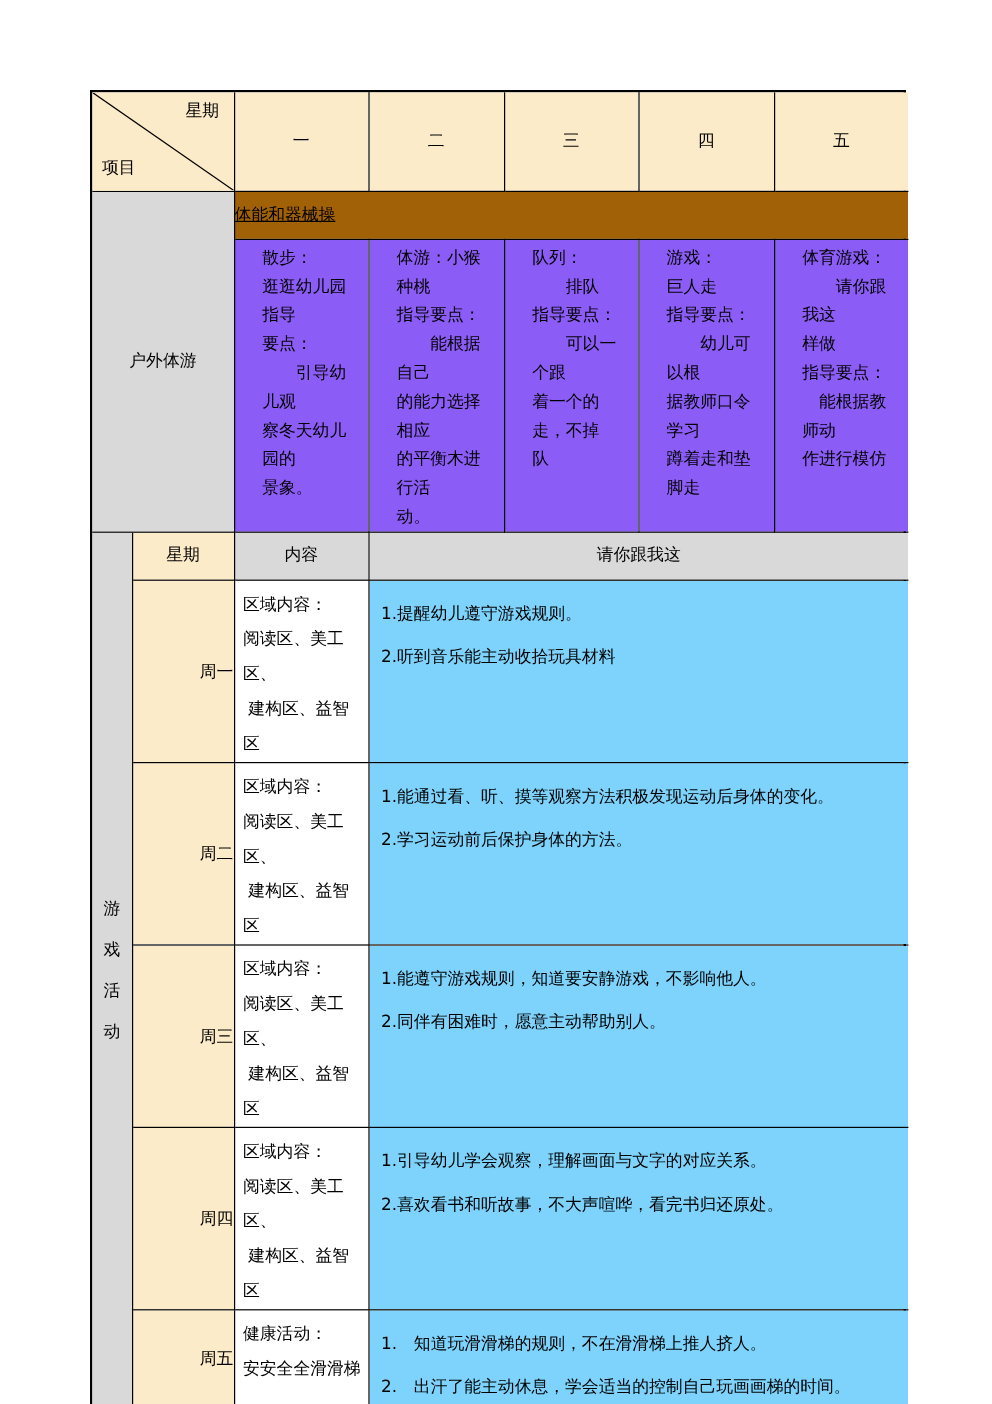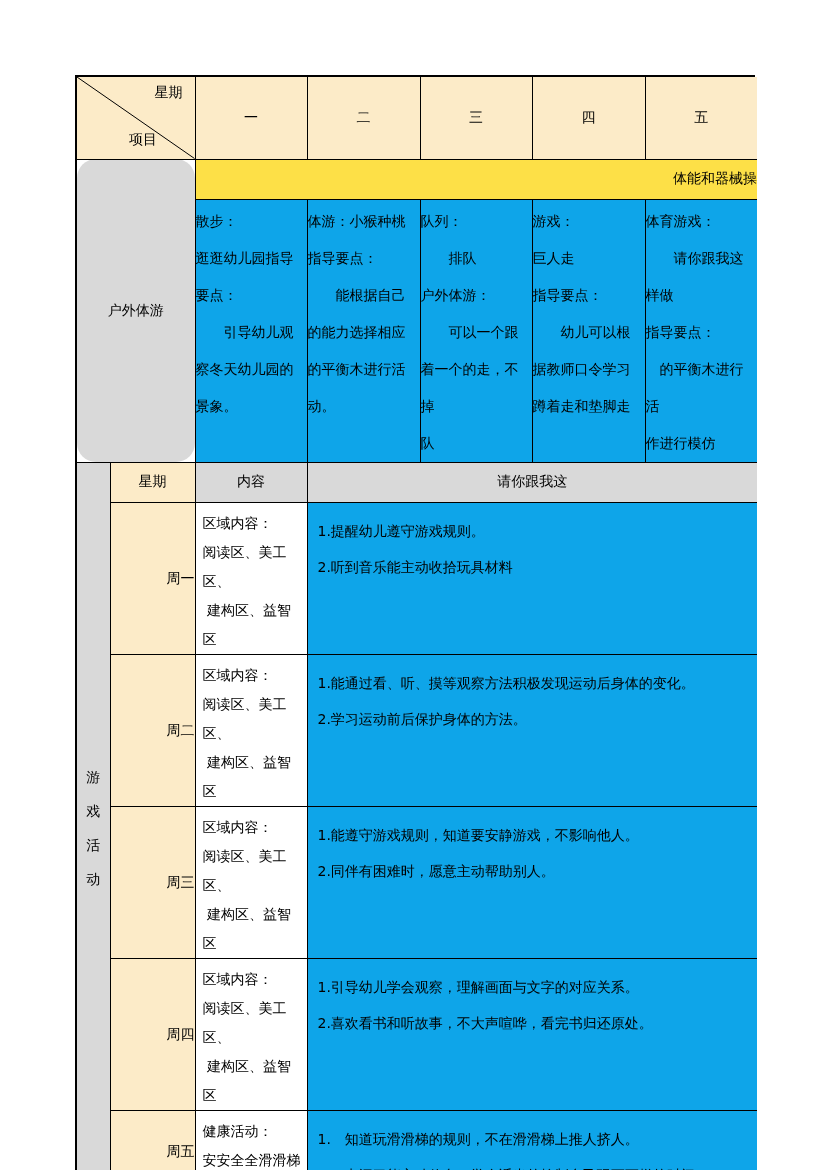--- a/index.html
+++ b/index.html
@@ -13,35 +13,35 @@
   td:last-child{border-right:none;}
   .cream{background:#fcebc8;}
   .gray{background:#d9d9d9;}
   .mid{vertical-align:middle;text-align:center;}
   .lines{white-space:pre-wrap;word-break:break-all;}
   
   .h-hdr{height:82px;}
   .diag{position:relative;}
   .diag svg{position:absolute;left:0;top:0;width:100%;height:100%;}
   .diag .tr-lbl{position:absolute;top:7px;right:12px;}
-  .diag .bl-lbl{position:absolute;bottom:10px;left:8px;margin-left:44px;}
+  .diag .bl-lbl{position:absolute;bottom:10px;left:8px;}
   
   .h-banner{height:40px;}
   .h-outdoor{height:203px;}
-  .banner{text-align:right;vertical-align:middle;background:#fde047;}
-  .oc{line-height:37px;padding:3px 6px 0 0;background:#0ea5e9;}
-  .sec-label{vertical-align:middle;text-align:center;border-radius:19px;}
+  .banner{text-align:left;vertical-align:middle;background:#a16207;text-decoration:underline;}
+  .oc{line-height:24px;padding:3px 6px 0 23px;background:#8b5cf6;}
+  .sec-label{vertical-align:middle;text-align:center;}
   
   .h-sub{height:40px;}
   .h-r1{height:108px;} .h-r2{height:102px;} .h-r3{height:105px;}
   .h-r4{height:103px;} .h-r5{height:74px;}
   .vlabel{vertical-align:middle;text-align:center;line-height:34px;}
   .daycell{vertical-align:middle;text-align:right;}
   .content-c{line-height:29px;padding:6px 4px 0 7px;background:#fff;}
-  .support-c{line-height:36px;padding:10px 8px 0 10px;background:#0ea5e9;}
+  .support-c{line-height:36px;padding:10px 8px 0 10px;background:#7dd3fc;}
 </style>
 </head>
 <body>
 
 <div class="page">
   <div class="sheet">
 
     <table class="tA">
       <colgroup>
         <col style="width:118px">
@@ -78,35 +78,35 @@
 察冬天幼儿园的
 景象。</td>
         <td class="oc lines">体游：小猴种桃
 指导要点：
 　　能根据自己
 的能力选择相应
 的平衡木进行活
 动。</td>
         <td class="oc lines">队列：
 　　排队
-户外体游：
+指导要点：
 　　可以一个跟
 着一个的走，不掉
 队</td>
         <td class="oc lines">游戏：
 巨人走
 指导要点：
 　　幼儿可以根
 据教师口令学习
 蹲着走和垫脚走</td>
         <td class="oc lines">体育游戏：
 　　请你跟我这
 样做
 指导要点：
-　的平衡木进行活
+　能根据教师动
 作进行模仿</td>
       </tr>
     </tbody>
       </table>
 
     <table class="tB">
       <colgroup>
         <col style="width:33px">
           <col style="width:85px">
           <col style="width:112px">

